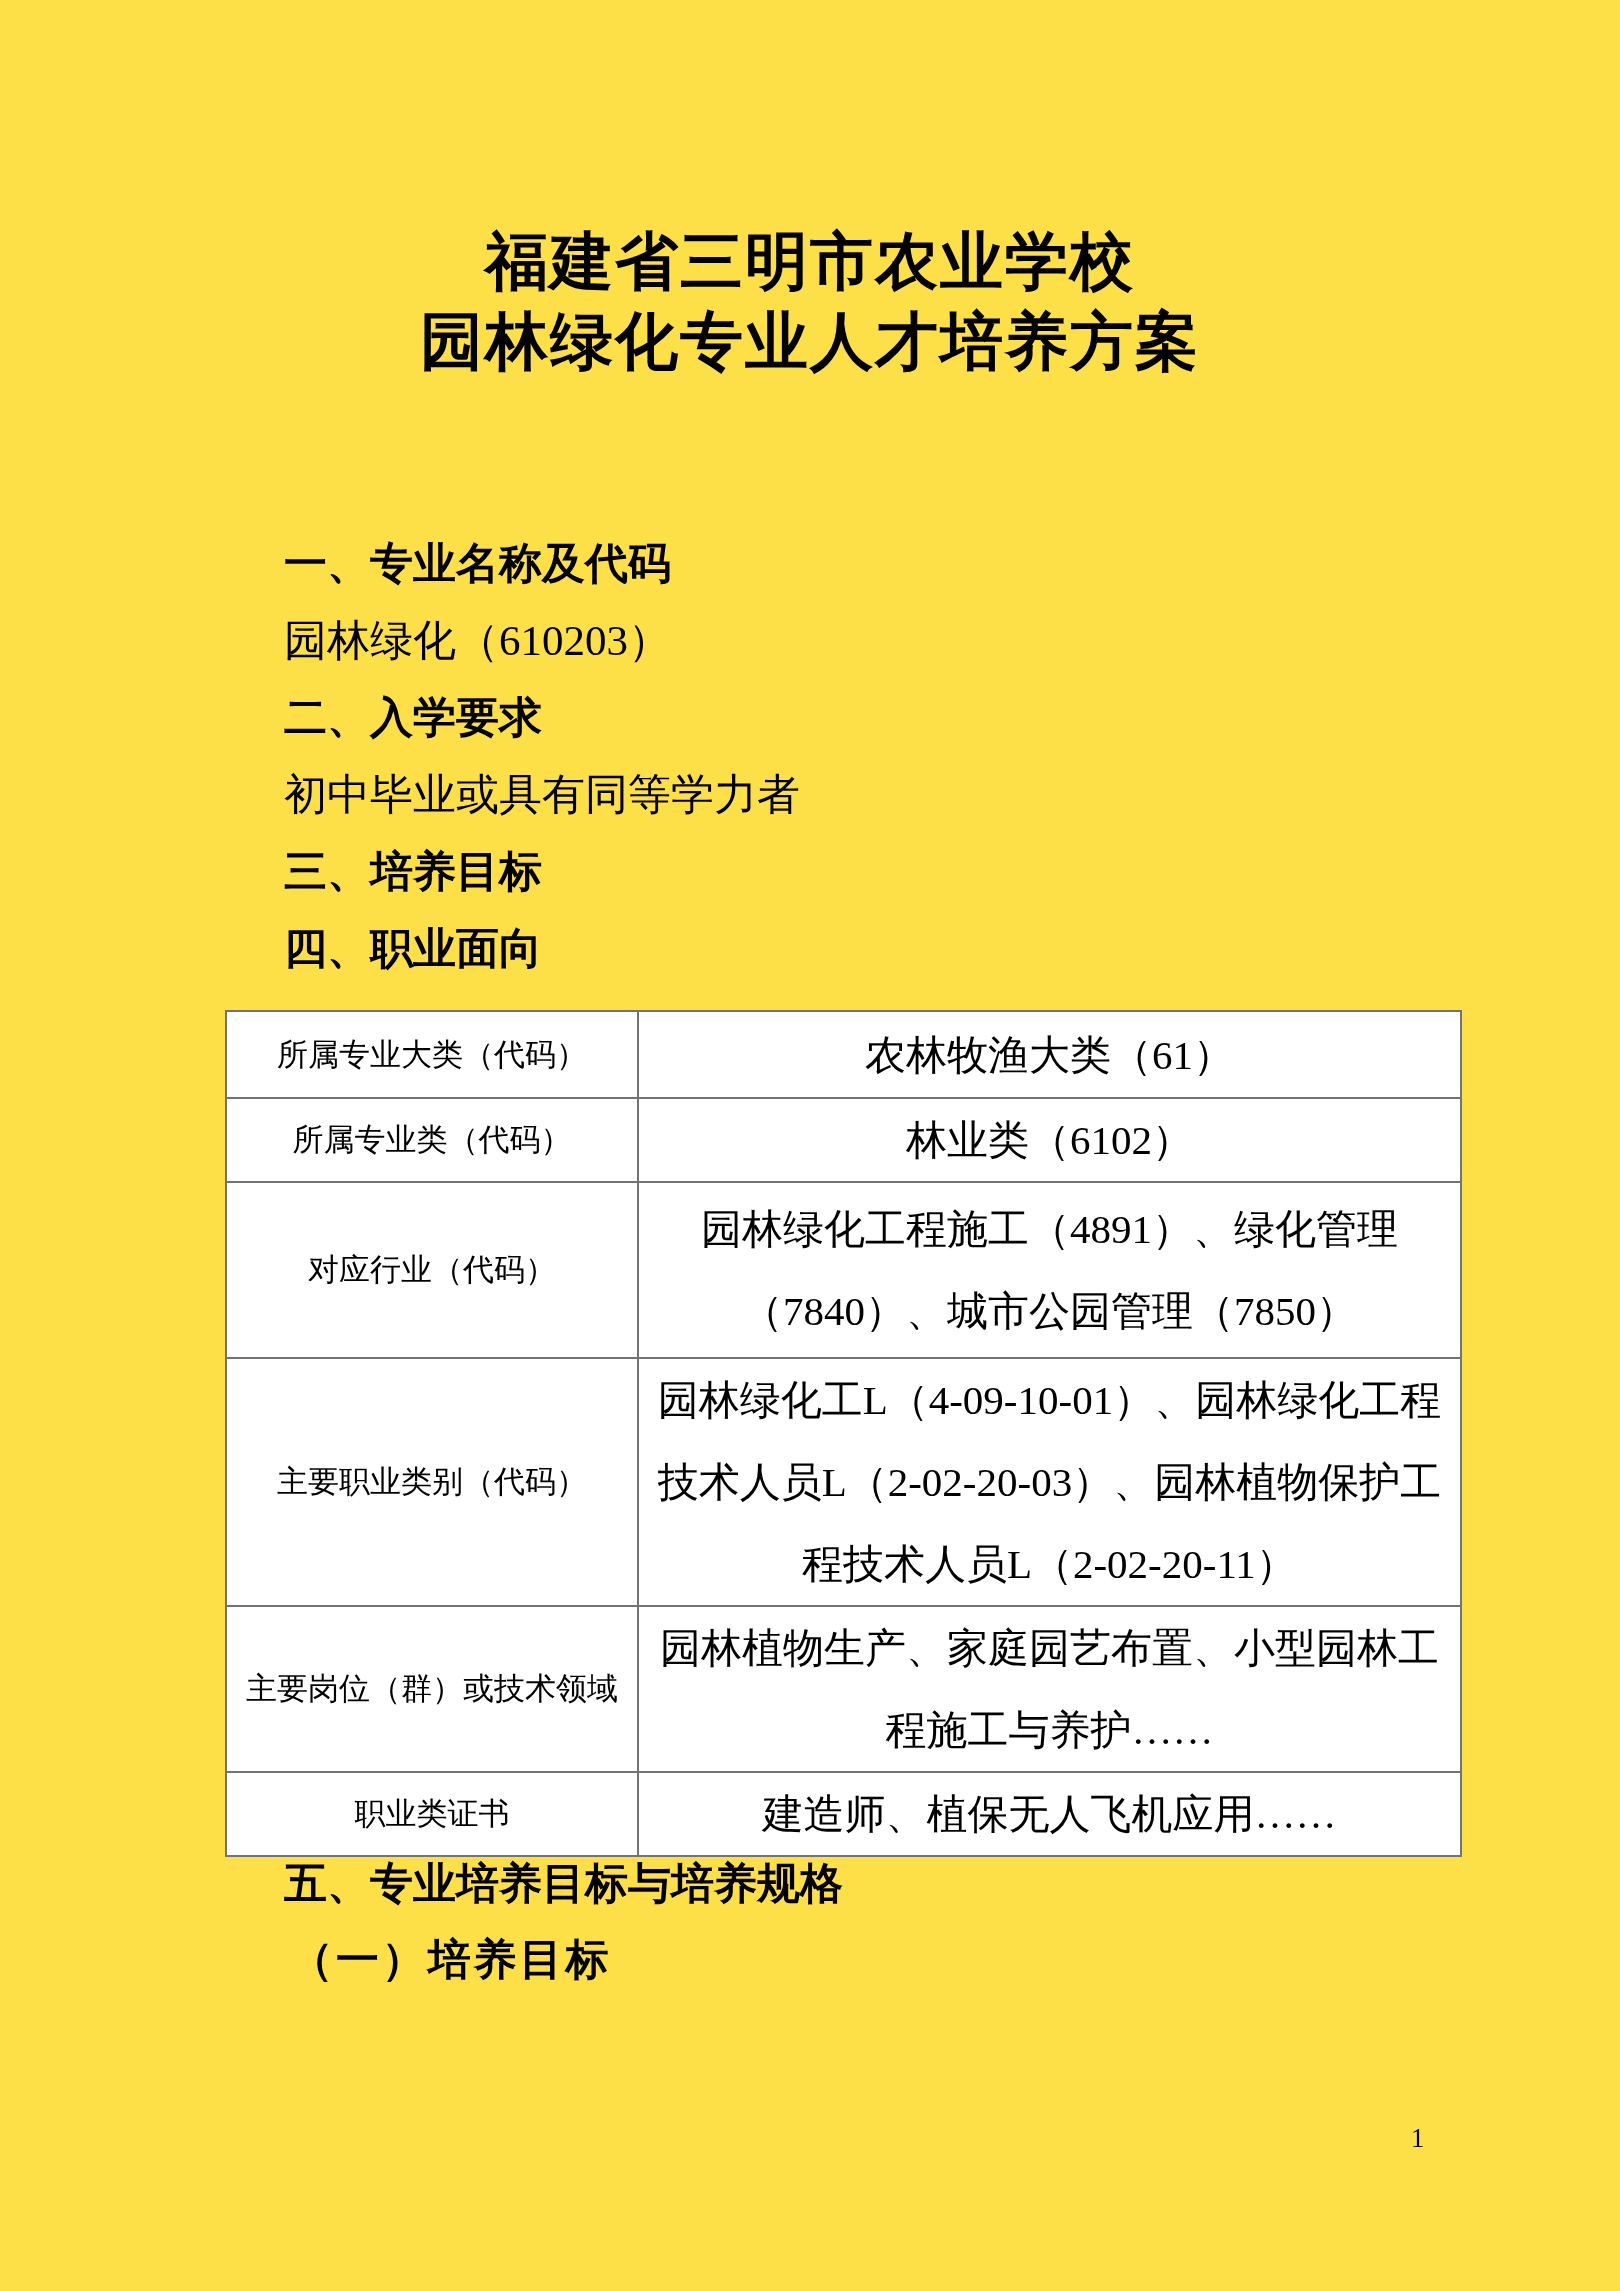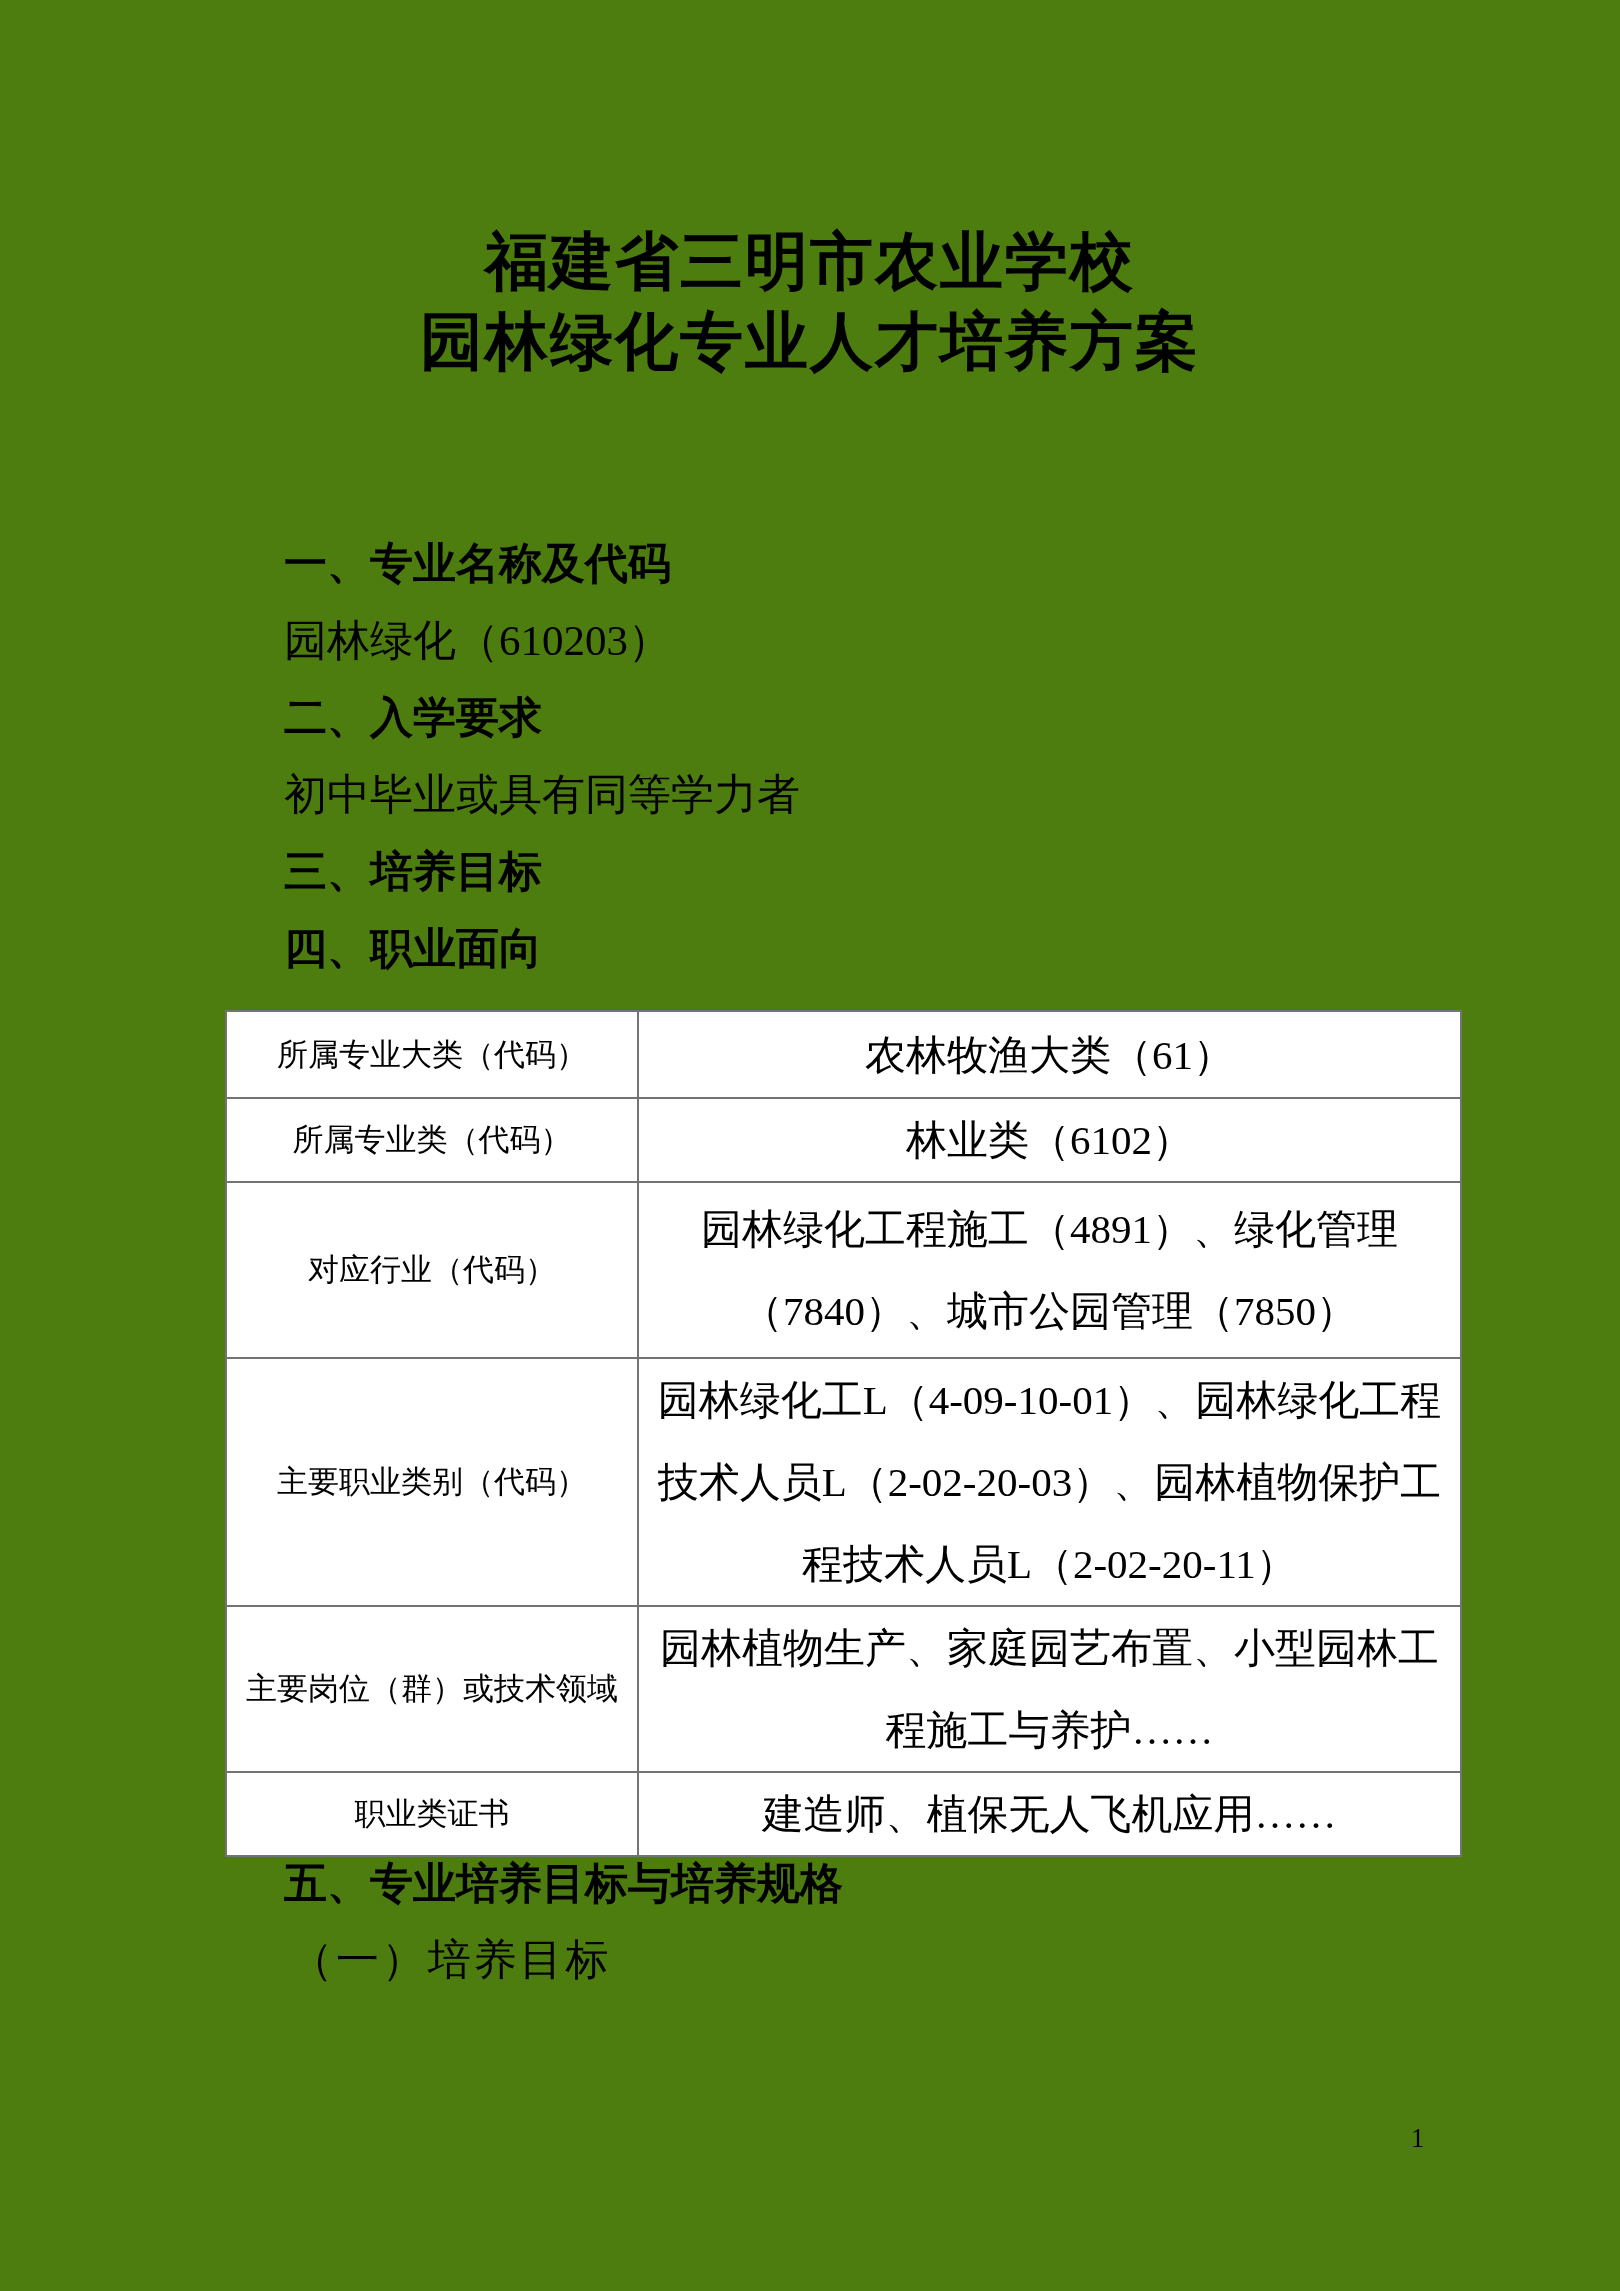--- a/index.html
+++ b/index.html
@@ -10,21 +10,21 @@
     color: #000000;
     font-family: "Liberation Serif", "DejaVu Serif", serif;
     position: relative;
     overflow: hidden;
   }
   .doc-page {
     position: absolute;
     left: 0; top: 0;
     width: 1620px;
     height: 2292px;
-    background: #4d7c0f;
+    background: #fde047;
   }
   .doc-title {
     position: absolute;
     top: 222px;
     left: 0;
     width: 1620px;
     text-align: center;
     font-size: 63px;
     font-weight: bold;
     line-height: 80px;
@@ -79,21 +79,21 @@
     top: 1855px;
     font-size: 43px;
     font-weight: bold;
     white-space: nowrap;
   }
   .subheading-one {
     position: absolute;
     left: 290px;
     top: 1931px;
     font-size: 43px;
-    font-weight: normal;
+    font-weight: bold;
     letter-spacing: 2.9px;
     white-space: nowrap;
   }
   .body-paragraph {
     position: absolute;
     left: 284px;
     top: 2007px;
     width: 1186px;
     font-size: 42px;
     line-height: 1.6;

